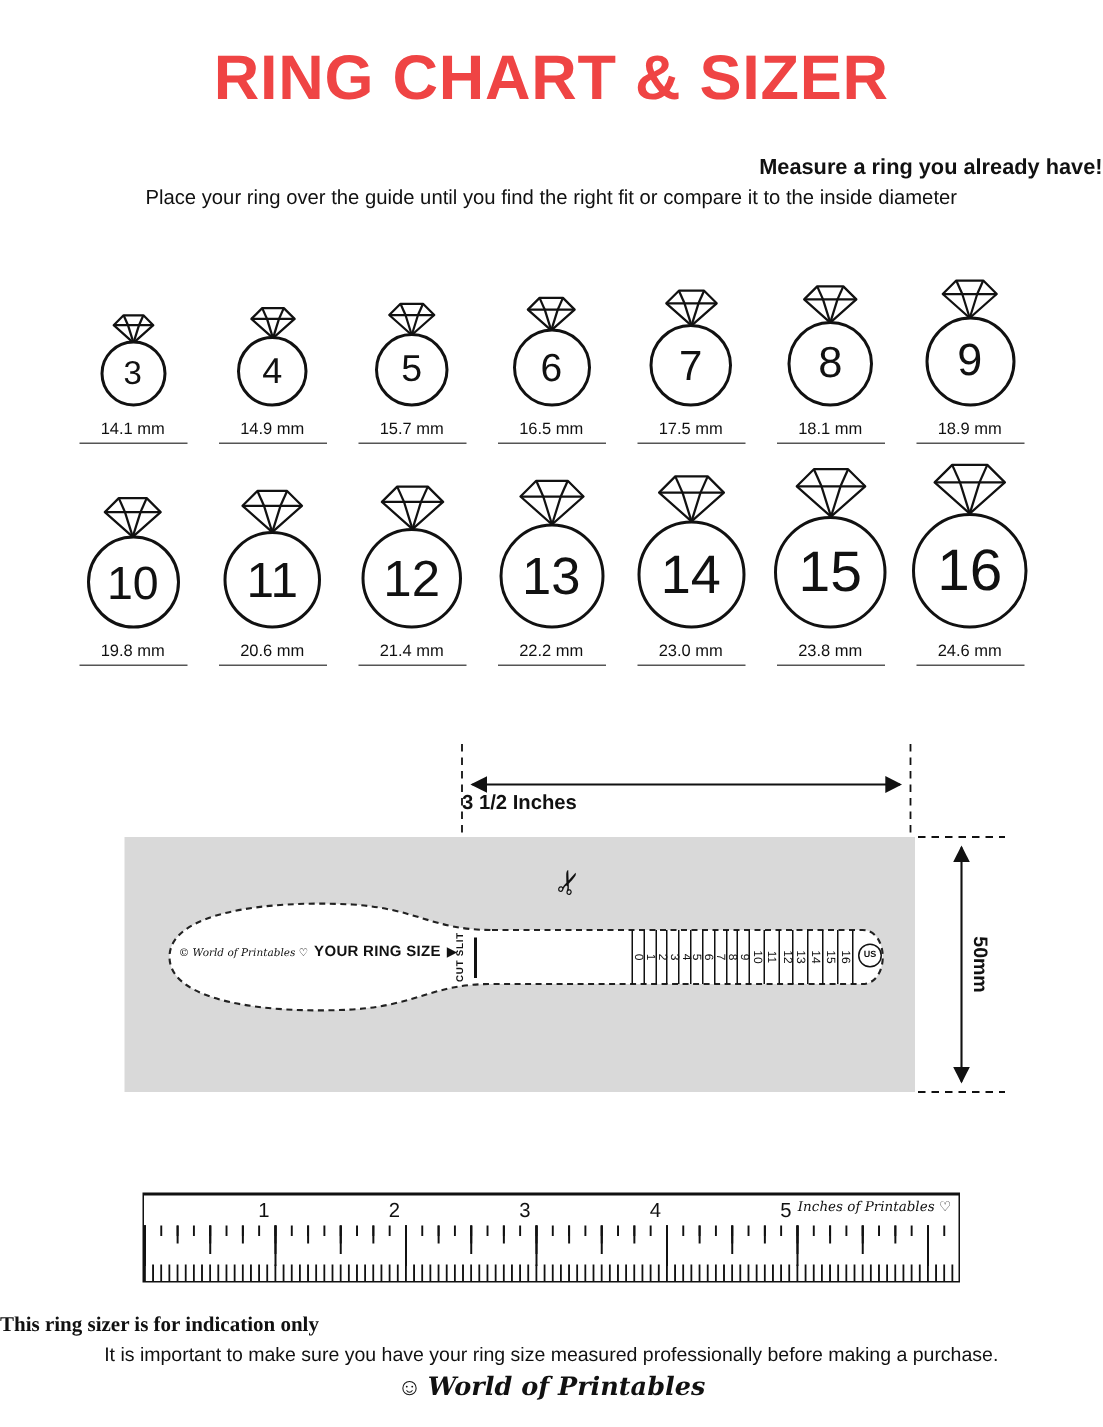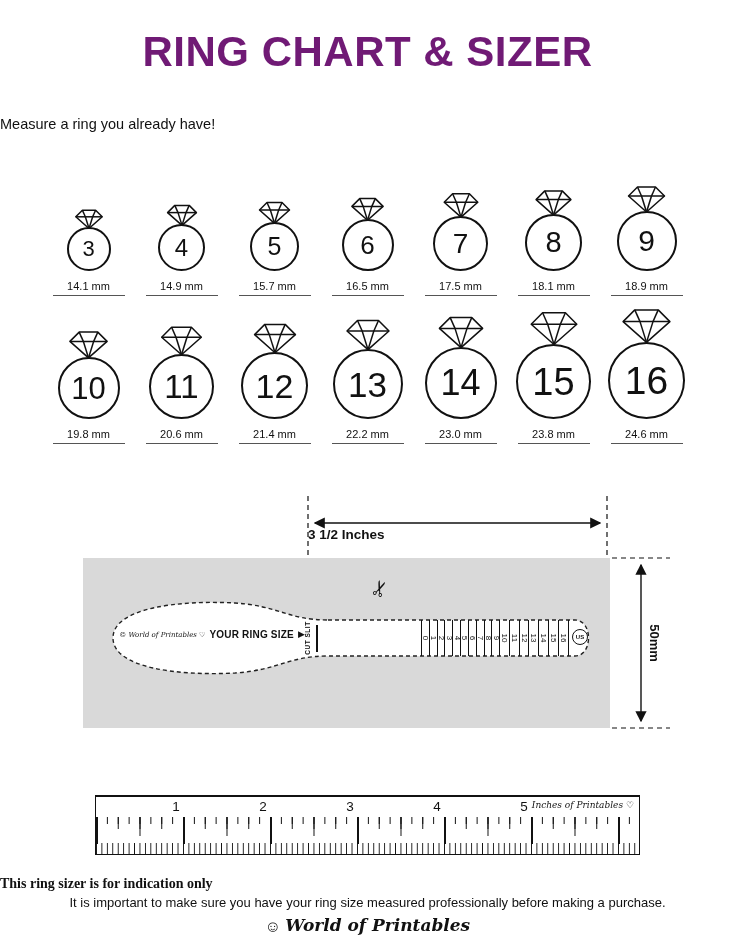--- a/index.html
+++ b/index.html
@@ -1,21 +1,21 @@
 <!DOCTYPE html>
 <html><head>
 <meta charset="utf-8">
 <style>
   html,body{margin:0;padding:0;background:#fff;}
   body{font-family:"Liberation Sans",sans-serif;color:#111;}
   .page{position:relative;width:735px;height:951px;background:#fff;overflow:hidden;}
 
   .title{position:absolute;top:28px;left:0;right:0;margin:0;text-align:center;
-         font-size:42px;font-weight:800;letter-spacing:.5px;color:#701a75;}
-  .sub-bold{position:absolute;top:116px;left:0;right:0;text-align:left;font-size:14.5px;font-weight:400;}
+         font-size:42px;font-weight:800;letter-spacing:.5px;color:#ef4444;}
+  .sub-bold{position:absolute;top:104px;left:0;right:0;text-align:right;font-size:14.5px;font-weight:700;}
   .sub{position:absolute;top:124px;left:0;right:0;text-align:center;font-size:13.5px;}
 
   .ring-row{position:absolute;left:0;right:0;display:flex;justify-content:center;align-items:flex-end;}
   #row0{top:168px;height:128px;}
   #row1{top:294px;height:150px;}
   .ring{width:93px;display:flex;flex-direction:column;align-items:center;justify-content:flex-end;}
   .diamond{display:block;margin-bottom:-3px;}
   .diamond polygon,.diamond line{fill:none;stroke:#111;stroke-width:1.5;vector-effect:non-scaling-stroke;stroke-linejoin:round;}
   .circle{border:2.4px solid #111;border-radius:50%;display:flex;align-items:center;justify-content:center;background:#fff;box-sizing:border-box;}
   .size{font-weight:400;line-height:1;}
@@ -69,20 +69,21 @@
   .logo .smiley{font-size:16px;vertical-align:middle;margin-right:4px;}
   .logo .script{font-family:"DejaVu Serif",serif;font-style:italic;font-weight:700;font-size:17px;}
 </style>
 </head>
 <body>
 
 <div class="page">
 
   <h1 class="title">RING CHART &amp; SIZER</h1>
   <div class="sub-bold">Measure a ring you already have!</div>
+  <div class="sub">Place your ring over the guide until you find the right fit or compare it to the inside diameter</div>
 
   <div class="ring-row" id="row0">
   <div class="ring">
     <svg class="diamond" viewBox="0 0 40 30" width="32" height="22">
       <polygon points="11,3 29,3 38,12 20,28 2,12"></polygon>
       <line x1="2" y1="12" x2="38" y2="12"></line>
       <line x1="11" y1="3" x2="15" y2="12"></line>
       <line x1="29" y1="3" x2="25" y2="12"></line>
       <line x1="15" y1="12" x2="20" y2="28"></line>
       <line x1="25" y1="12" x2="20" y2="28"></line>

